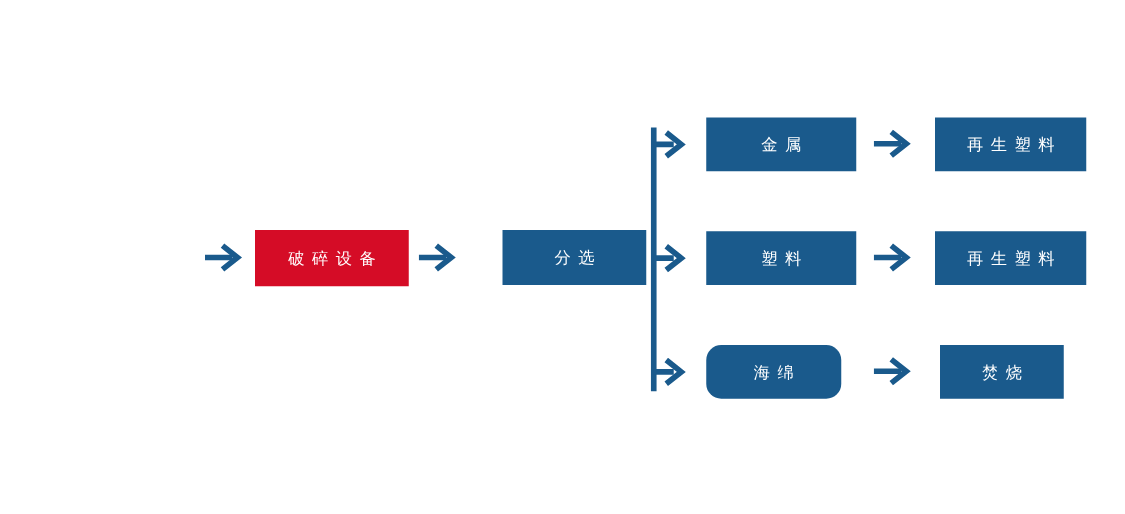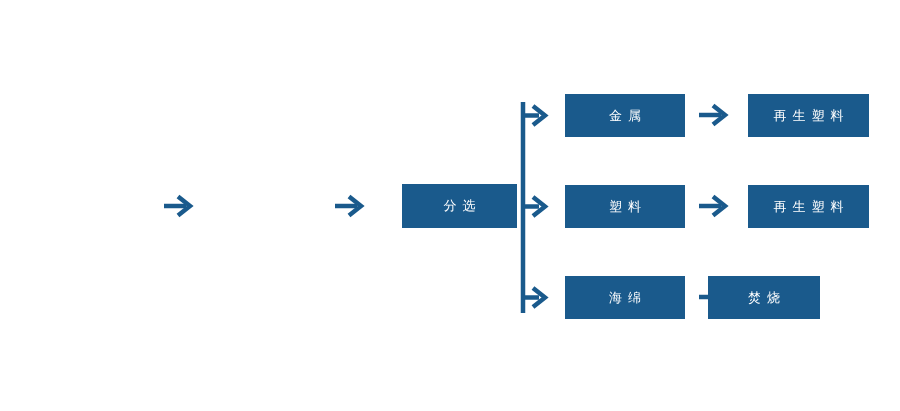--- a/index.html
+++ b/index.html
@@ -51,35 +51,36 @@
 
   
   .n-r1s { left: 565px; top: 94px;  width: 120px; height: 43px; }
   .a-r1  { left: 699px; top: 102px; width: 30px;  height: 26px; }
   .n-r1t { left: 748px; top: 94px;  width: 121px; height: 43px; }
 
   .n-r2s { left: 565px; top: 185px; width: 120px; height: 43px; }
   .a-r2  { left: 699px; top: 193px; width: 30px;  height: 26px; }
   .n-r2t { left: 748px; top: 185px; width: 121px; height: 43px; }
 
-  .n-r3s { left: 565px; top: 276px; width: 120px; height: 43px; }
+  .n-r3s { left: 565px; top: 276px; width: 108px; height: 43px; border-radius: 12px; }
   .a-r3  { left: 699px; top: 284px; width: 30px;  height: 26px; }
-  .n-r3t { left: 708px; top: 276px; width: 112px; height: 43px; text-align: right; }
+  .n-r3t { left: 752px; top: 276px; width: 99px; height: 43px; text-align: right; }
 </style>
 </head>
 <body>
 
 <div class="canvas">
 
 
   <svg class="arrow a-main1" viewBox="0 0 30 26">
     <line x1="0" y1="13" x2="22" y2="13"></line>
     <polyline points="14,3.5 26,13 14,22.5"></polyline>
   </svg>
 
+  <div class="node red n-crush">破碎设备</div>
 
   <svg class="arrow a-main2" viewBox="0 0 30 26">
     <line x1="0" y1="13" x2="22" y2="13"></line>
     <polyline points="14,3.5 26,13 14,22.5"></polyline>
   </svg>
 
   <div class="node blue n-sort">分选</div>
 
   <svg class="connector" viewBox="0 0 36 220">
     <line x1="7" y1="4" x2="7" y2="215"></line>

